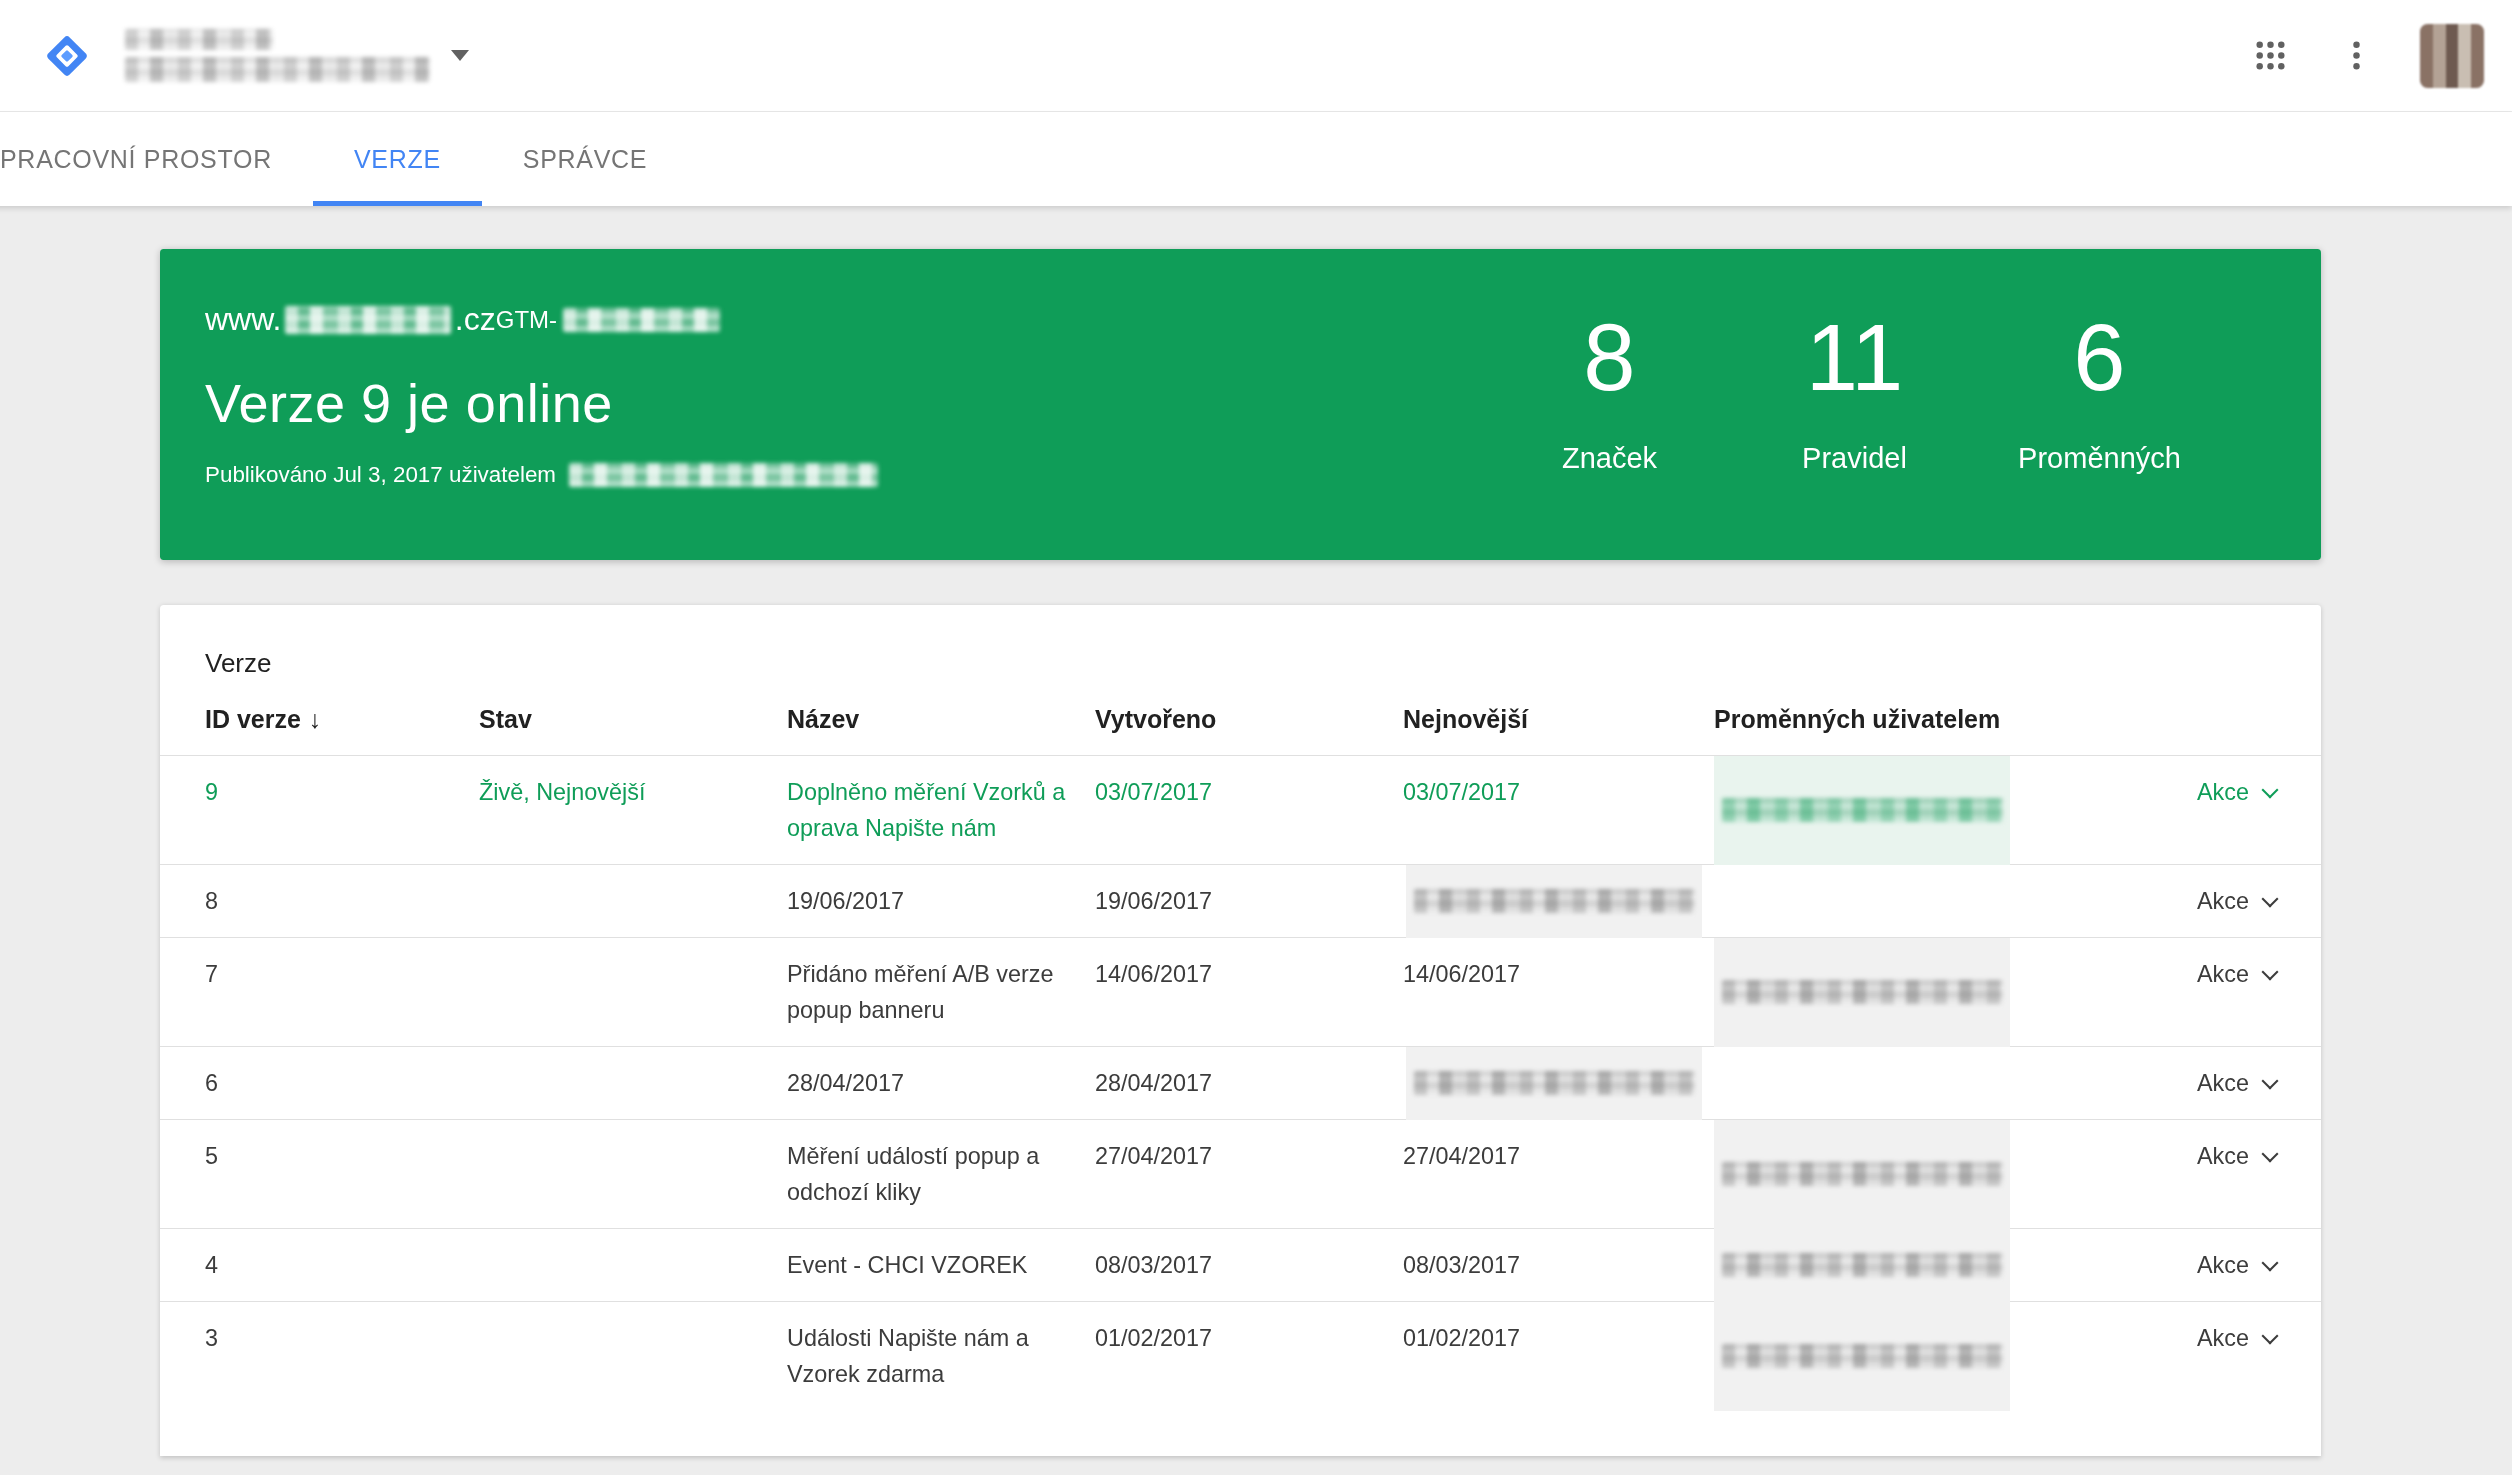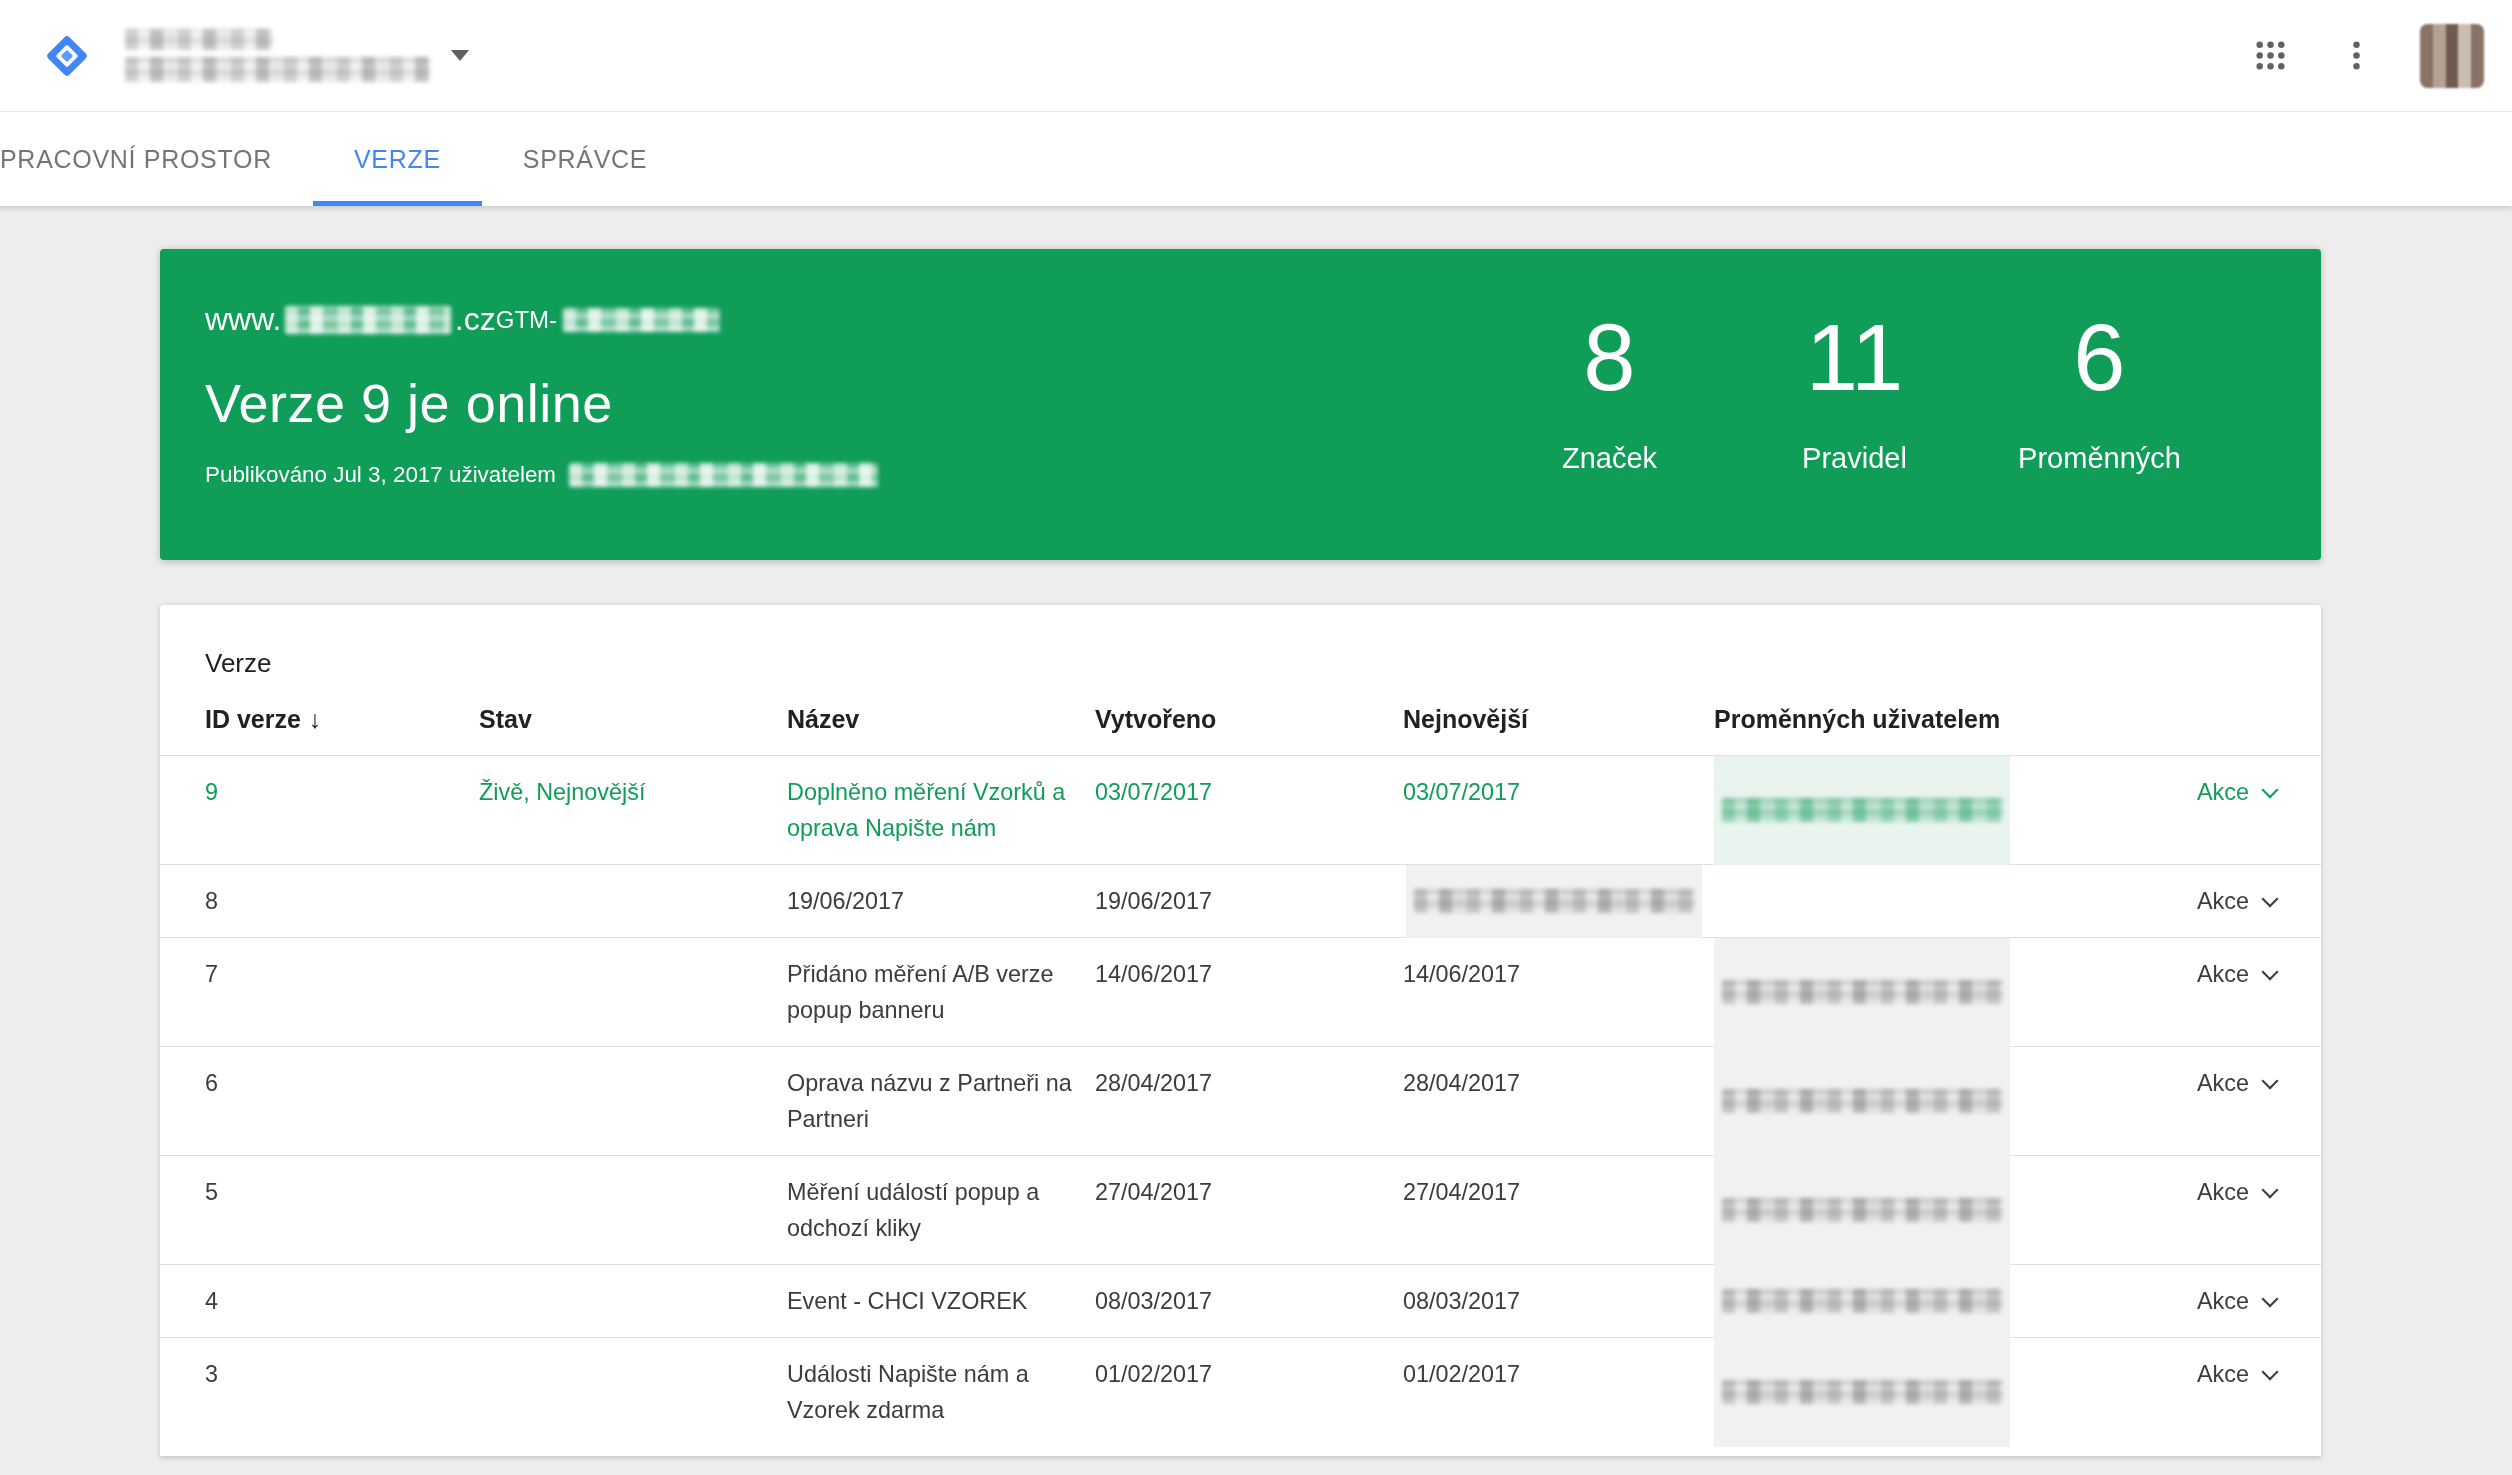--- a/index.html
+++ b/index.html
@@ -282,21 +282,20 @@
         <div class="cell c-user">
           <div class="user-strip">
             <div class="redacted-bar"></div>
           </div>
         </div>
         <div class="cell c-action"><span>Akce</span><span class="chev"></span></div>
       </div>
       <div class="trow">
         <div class="cell c-id">6</div>
         <div class="cell c-status"></div>
-        <div class="cell c-name">Oprava názvu z Partneři na Partneri</div>
         <div class="cell c-created">28/04/2017</div>
         <div class="cell c-published">28/04/2017</div>
         <div class="cell c-user">
           <div class="user-strip">
             <div class="redacted-bar"></div>
           </div>
         </div>
         <div class="cell c-action"><span>Akce</span><span class="chev"></span></div>
       </div>
       <div class="trow">

